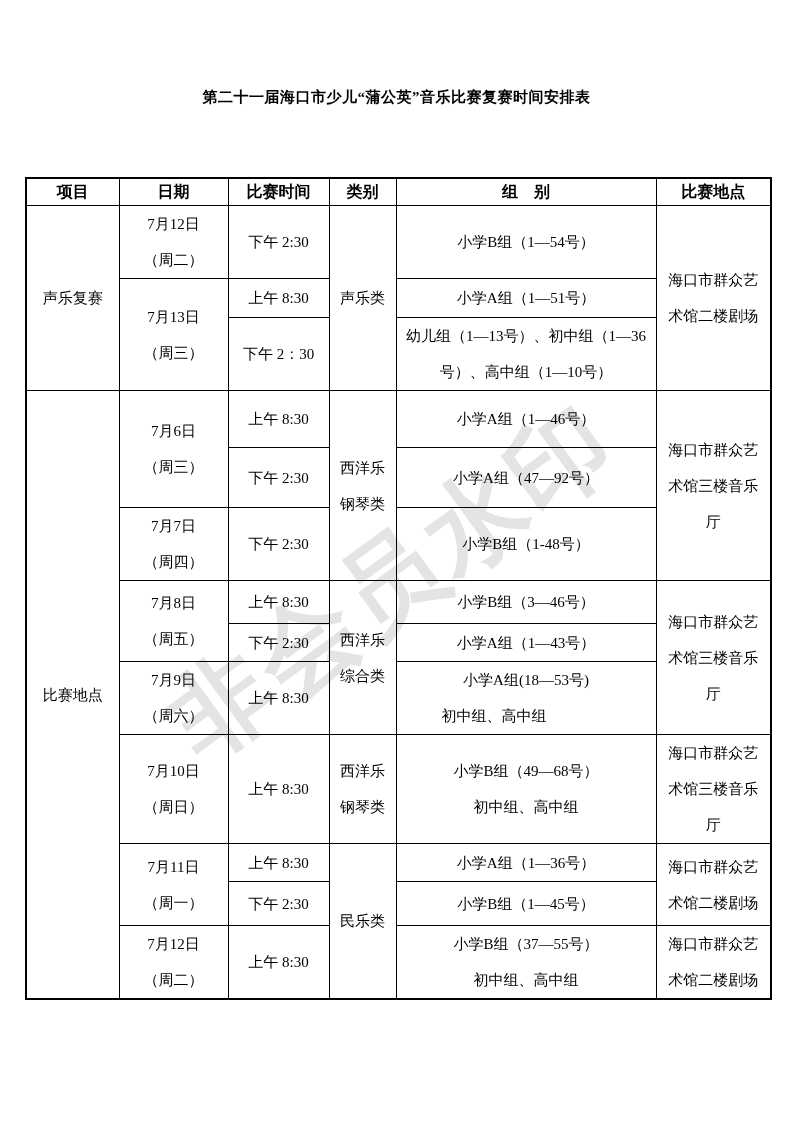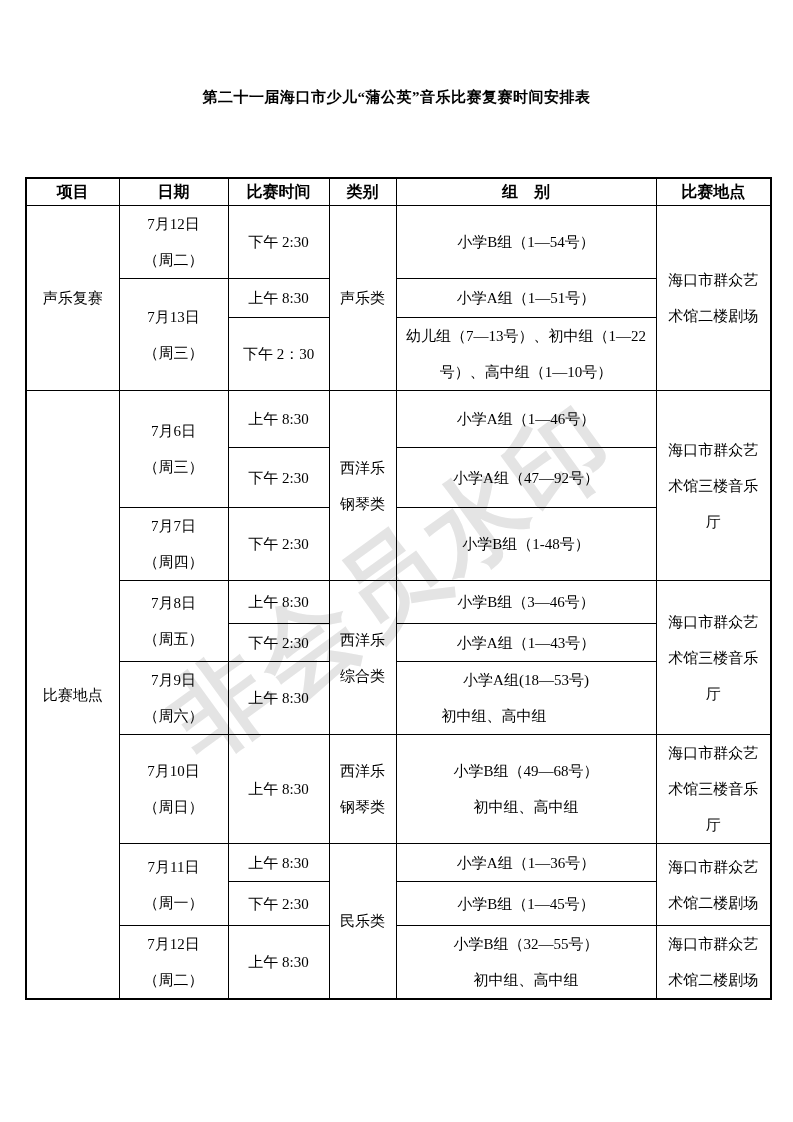--- a/index.html
+++ b/index.html
@@ -104,21 +104,21 @@
     <td rowspan="2">
       <div class="ln">7月13日</div>
       <div class="ln">（周三）</div>
     </td>
     <td>上午 8:30</td>
     <td>小学A组（1—51号）</td>
   </tr>
   <tr style="height:70px">
     <td>下午 2：30</td>
     <td>
-      <div class="ln">幼儿组（7—13号）、初中组（1—22</div>
+      <div class="ln">幼儿组（1—13号）、初中组（1—36</div>
       <div class="ln">号）、高中组（1—10号）</div>
     </td>
   </tr>
 
   <tr style="height:57px">
     <td rowspan="10" class="proj2">比赛地点</td>
     <td rowspan="2">
       <div class="ln">7月6日</div>
       <div class="ln">（周三）</div>
     </td>
@@ -215,21 +215,21 @@
     <td>下午 2:30</td>
     <td>小学B组（1—45号）</td>
   </tr>
   <tr style="height:70px">
     <td>
       <div class="ln">7月12日</div>
       <div class="ln">（周二）</div>
     </td>
     <td>上午 8:30</td>
     <td>
-      <div class="ln">小学B组（32—55号）</div>
+      <div class="ln">小学B组（37—55号）</div>
       <div class="ln">初中组、高中组</div>
     </td>
     <td>
       <div class="ln">海口市群众艺</div>
       <div class="ln">术馆二楼剧场</div>
     </td>
   </tr>
 </tbody>
   </table>
 

